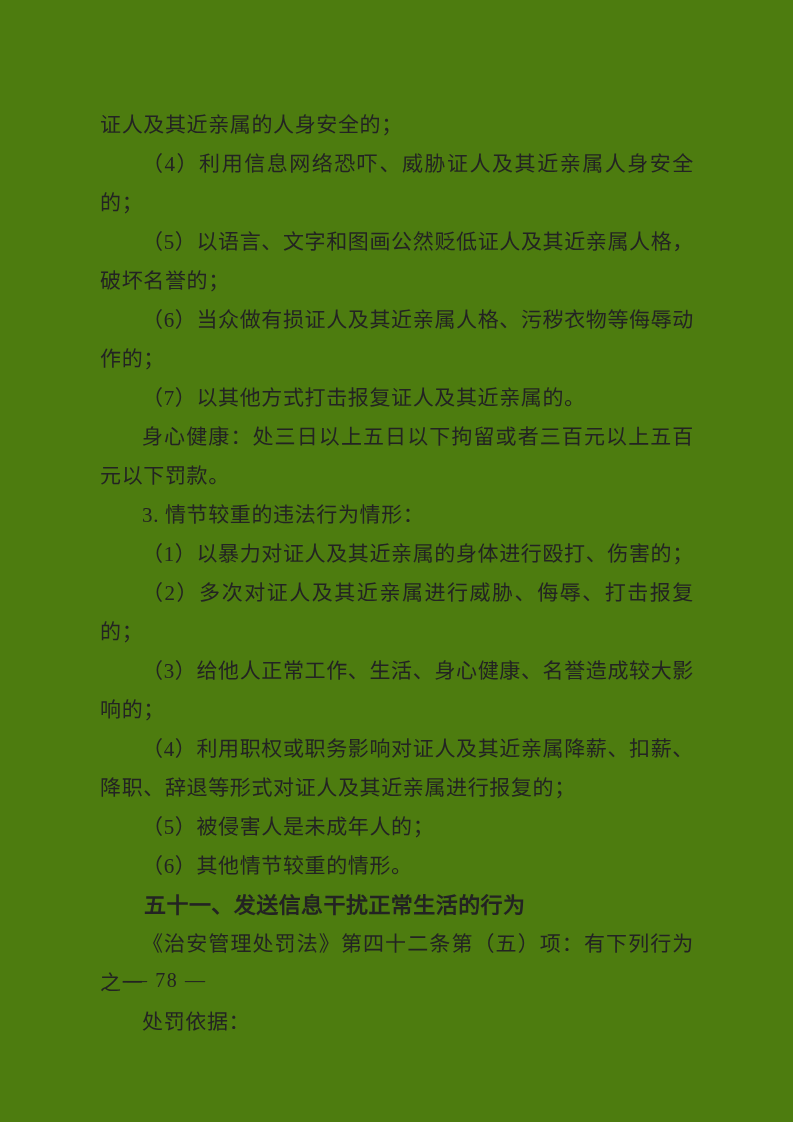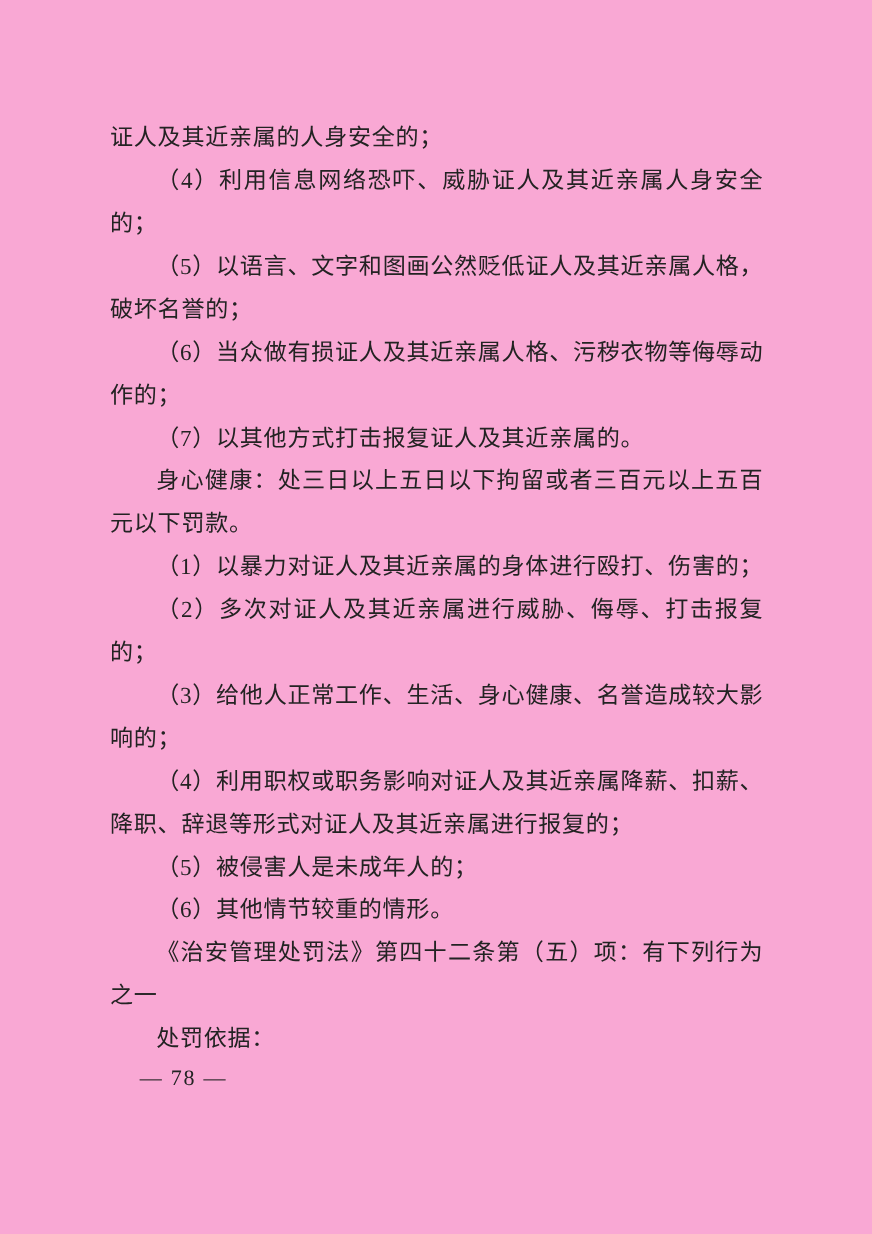--- a/index.html
+++ b/index.html
@@ -3,21 +3,21 @@
 <meta charset="utf-8">
 <style>
   * { margin: 0; padding: 0; box-sizing: border-box; }
   html, body {
     background: #ffffff;
   }
   .page {
     position: relative;
     width: 793px;
     height: 1122px;
-    background: #f9a8d4;
+    background: #4d7c0f;
     overflow: hidden;
     font-family: "Liberation Serif", "DejaVu Serif", serif;
     color: #232323;
   }
   .content {
     position: absolute;
     top: 106px;
     left: 100px;
     width: 594px;
   }
@@ -56,23 +56,25 @@
 <body>
 
 <div class="page">
   <div class="content">
     <p class="para">证人及其近亲属的人身安全的；</p>
     <p class="para indent">（4）利用信息网络恐吓、威胁证人及其近亲属人身安全的；</p>
     <p class="para indent">（5）以语言、文字和图画公然贬低证人及其近亲属人格，破坏名誉的；</p>
     <p class="para indent">（6）当众做有损证人及其近亲属人格、污秽衣物等侮辱动作的；</p>
     <p class="para indent">（7）以其他方式打击报复证人及其近亲属的。</p>
     <p class="para indent">身心健康：处三日以上五日以下拘留或者三百元以上五百元以下罚款。</p>
+    <p class="para indent">3. 情节较重的违法行为情形：</p>
     <p class="para indent">（1）以暴力对证人及其近亲属的身体进行殴打、伤害的；</p>
     <p class="para indent">（2）多次对证人及其近亲属进行威胁、侮辱、打击报复的；</p>
     <p class="para indent">（3）给他人正常工作、生活、身心健康、名誉造成较大影响的；</p>
     <p class="para indent">（4）利用职权或职务影响对证人及其近亲属降薪、扣薪、降职、辞退等形式对证人及其近亲属进行报复的；</p>
     <p class="para indent">（5）被侵害人是未成年人的；</p>
     <p class="para indent">（6）其他情节较重的情形。</p>
+    <h2 class="section-heading">五十一、发送信息干扰正常生活的行为</h2>
     <p class="para indent">《治安管理处罚法》第四十二条第（五）项：有下列行为之一</p>
     <p class="para indent">处罚依据：</p>
   </div>
   <div class="page-number">— 78 —</div>
 </div>
 
 </body></html>

